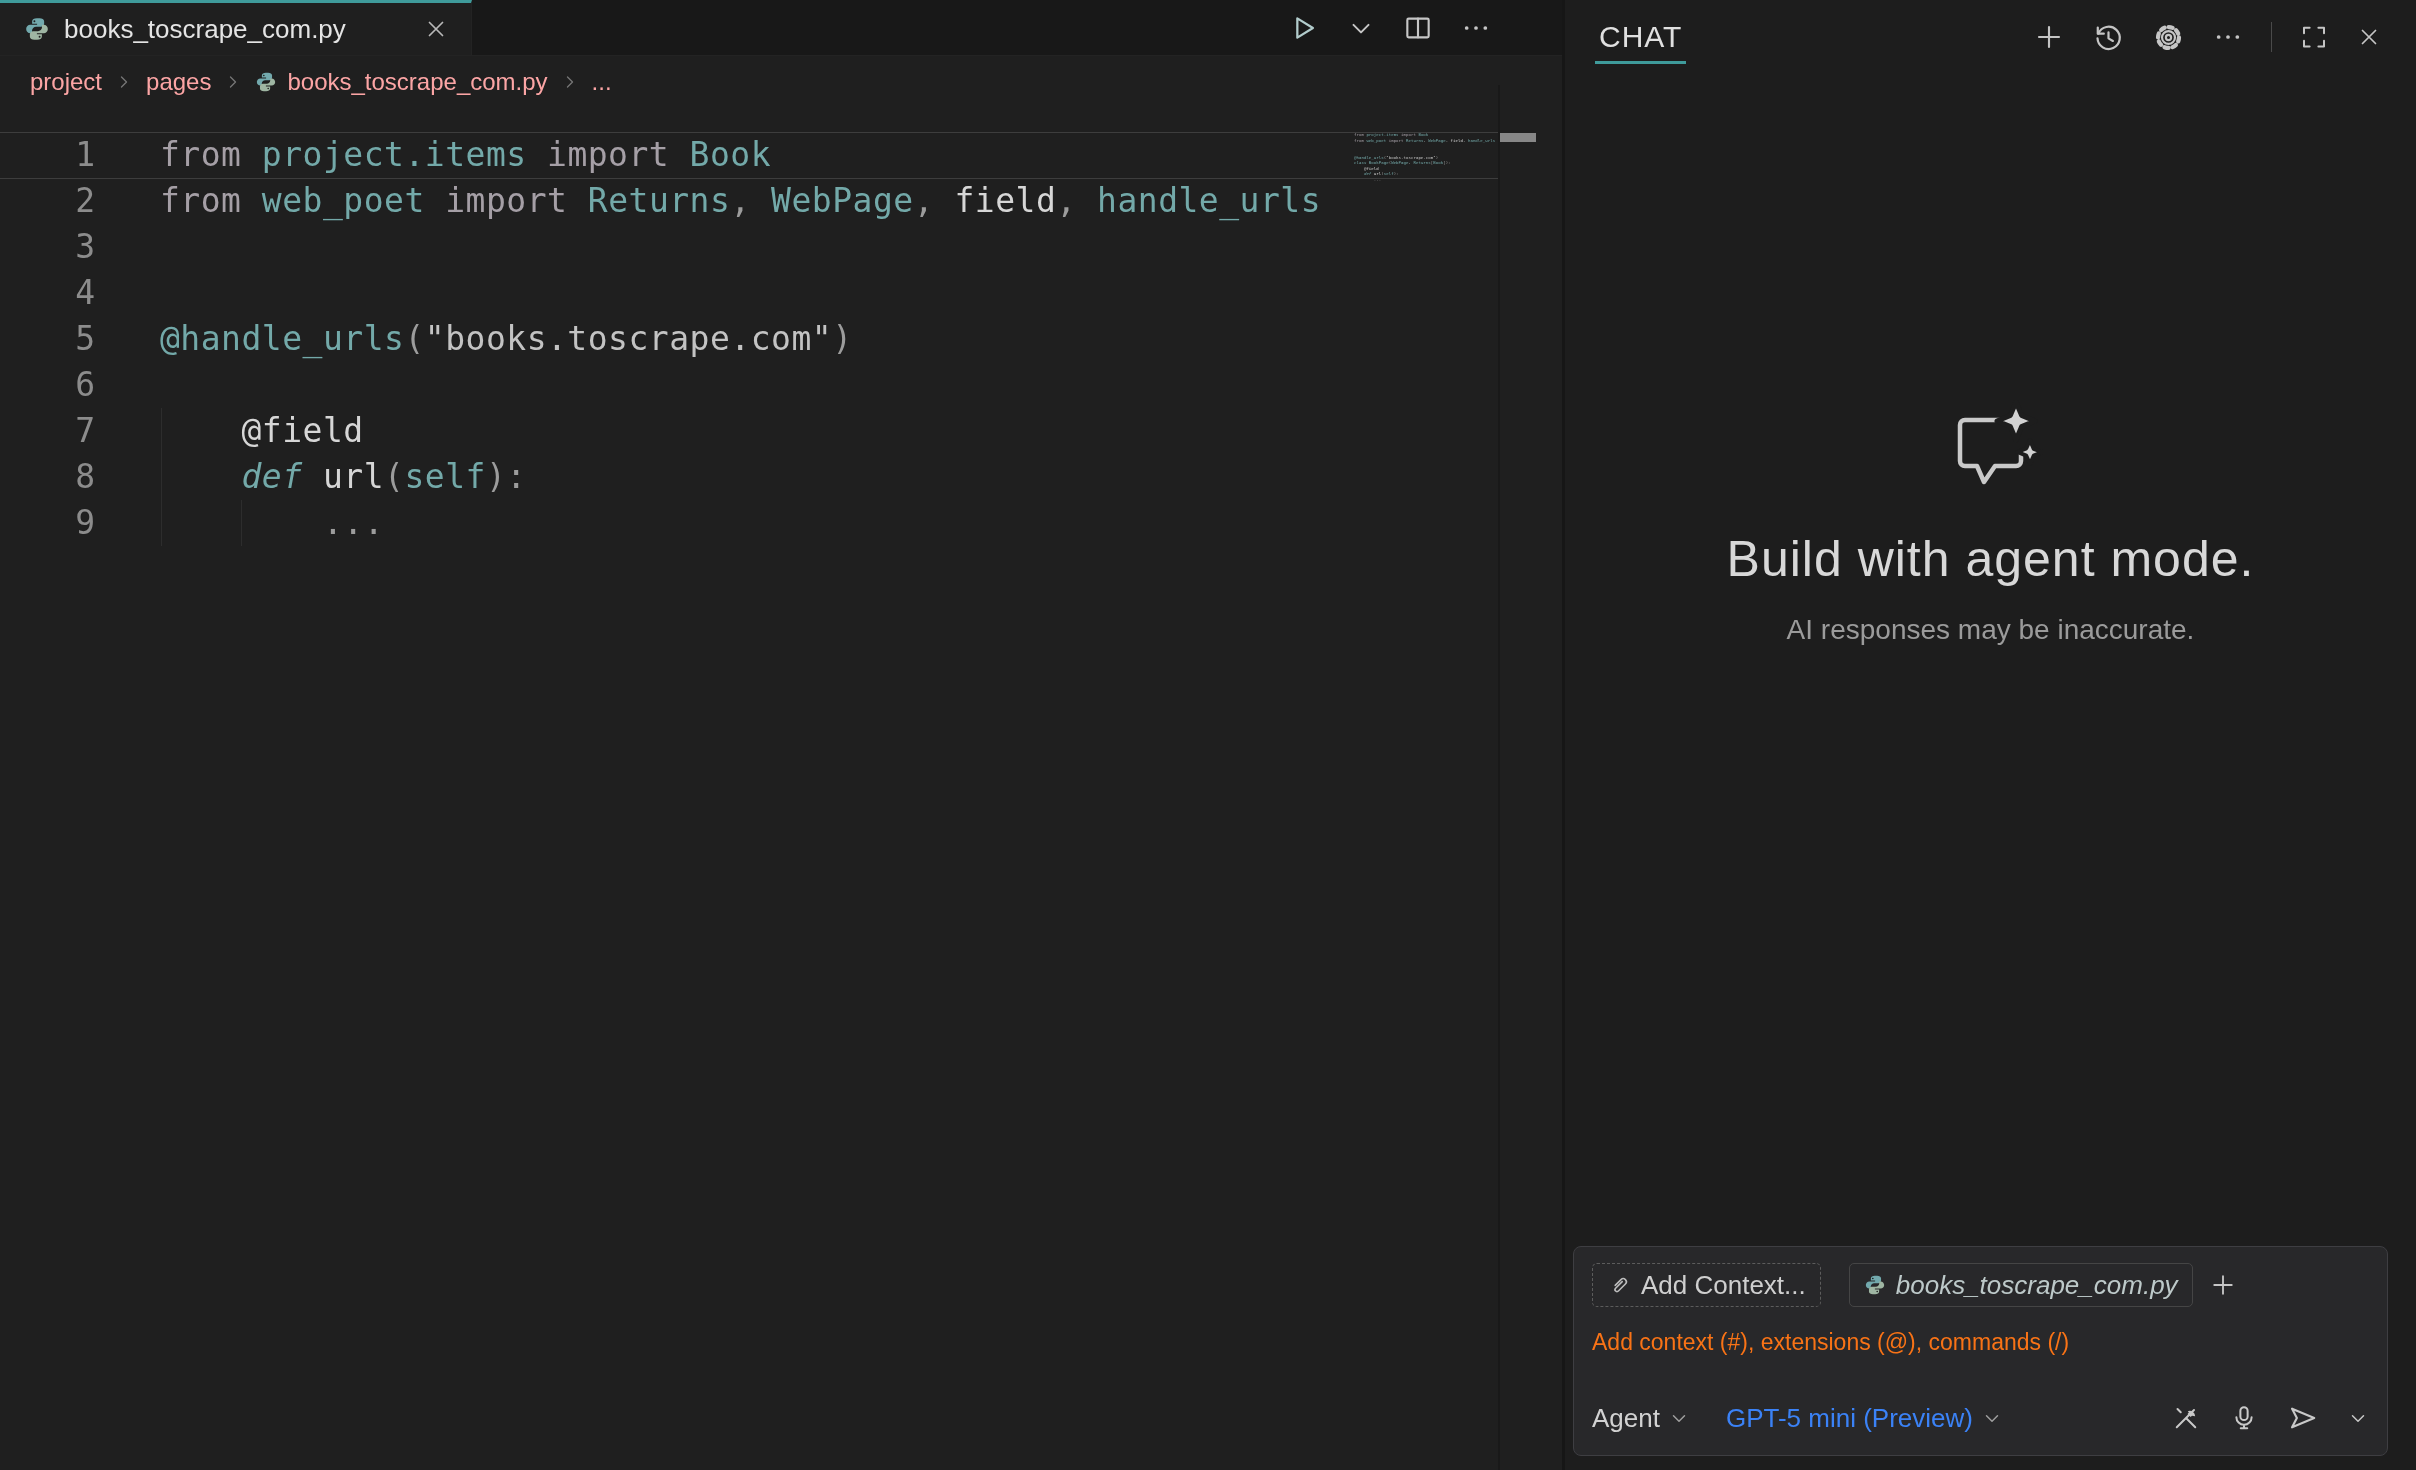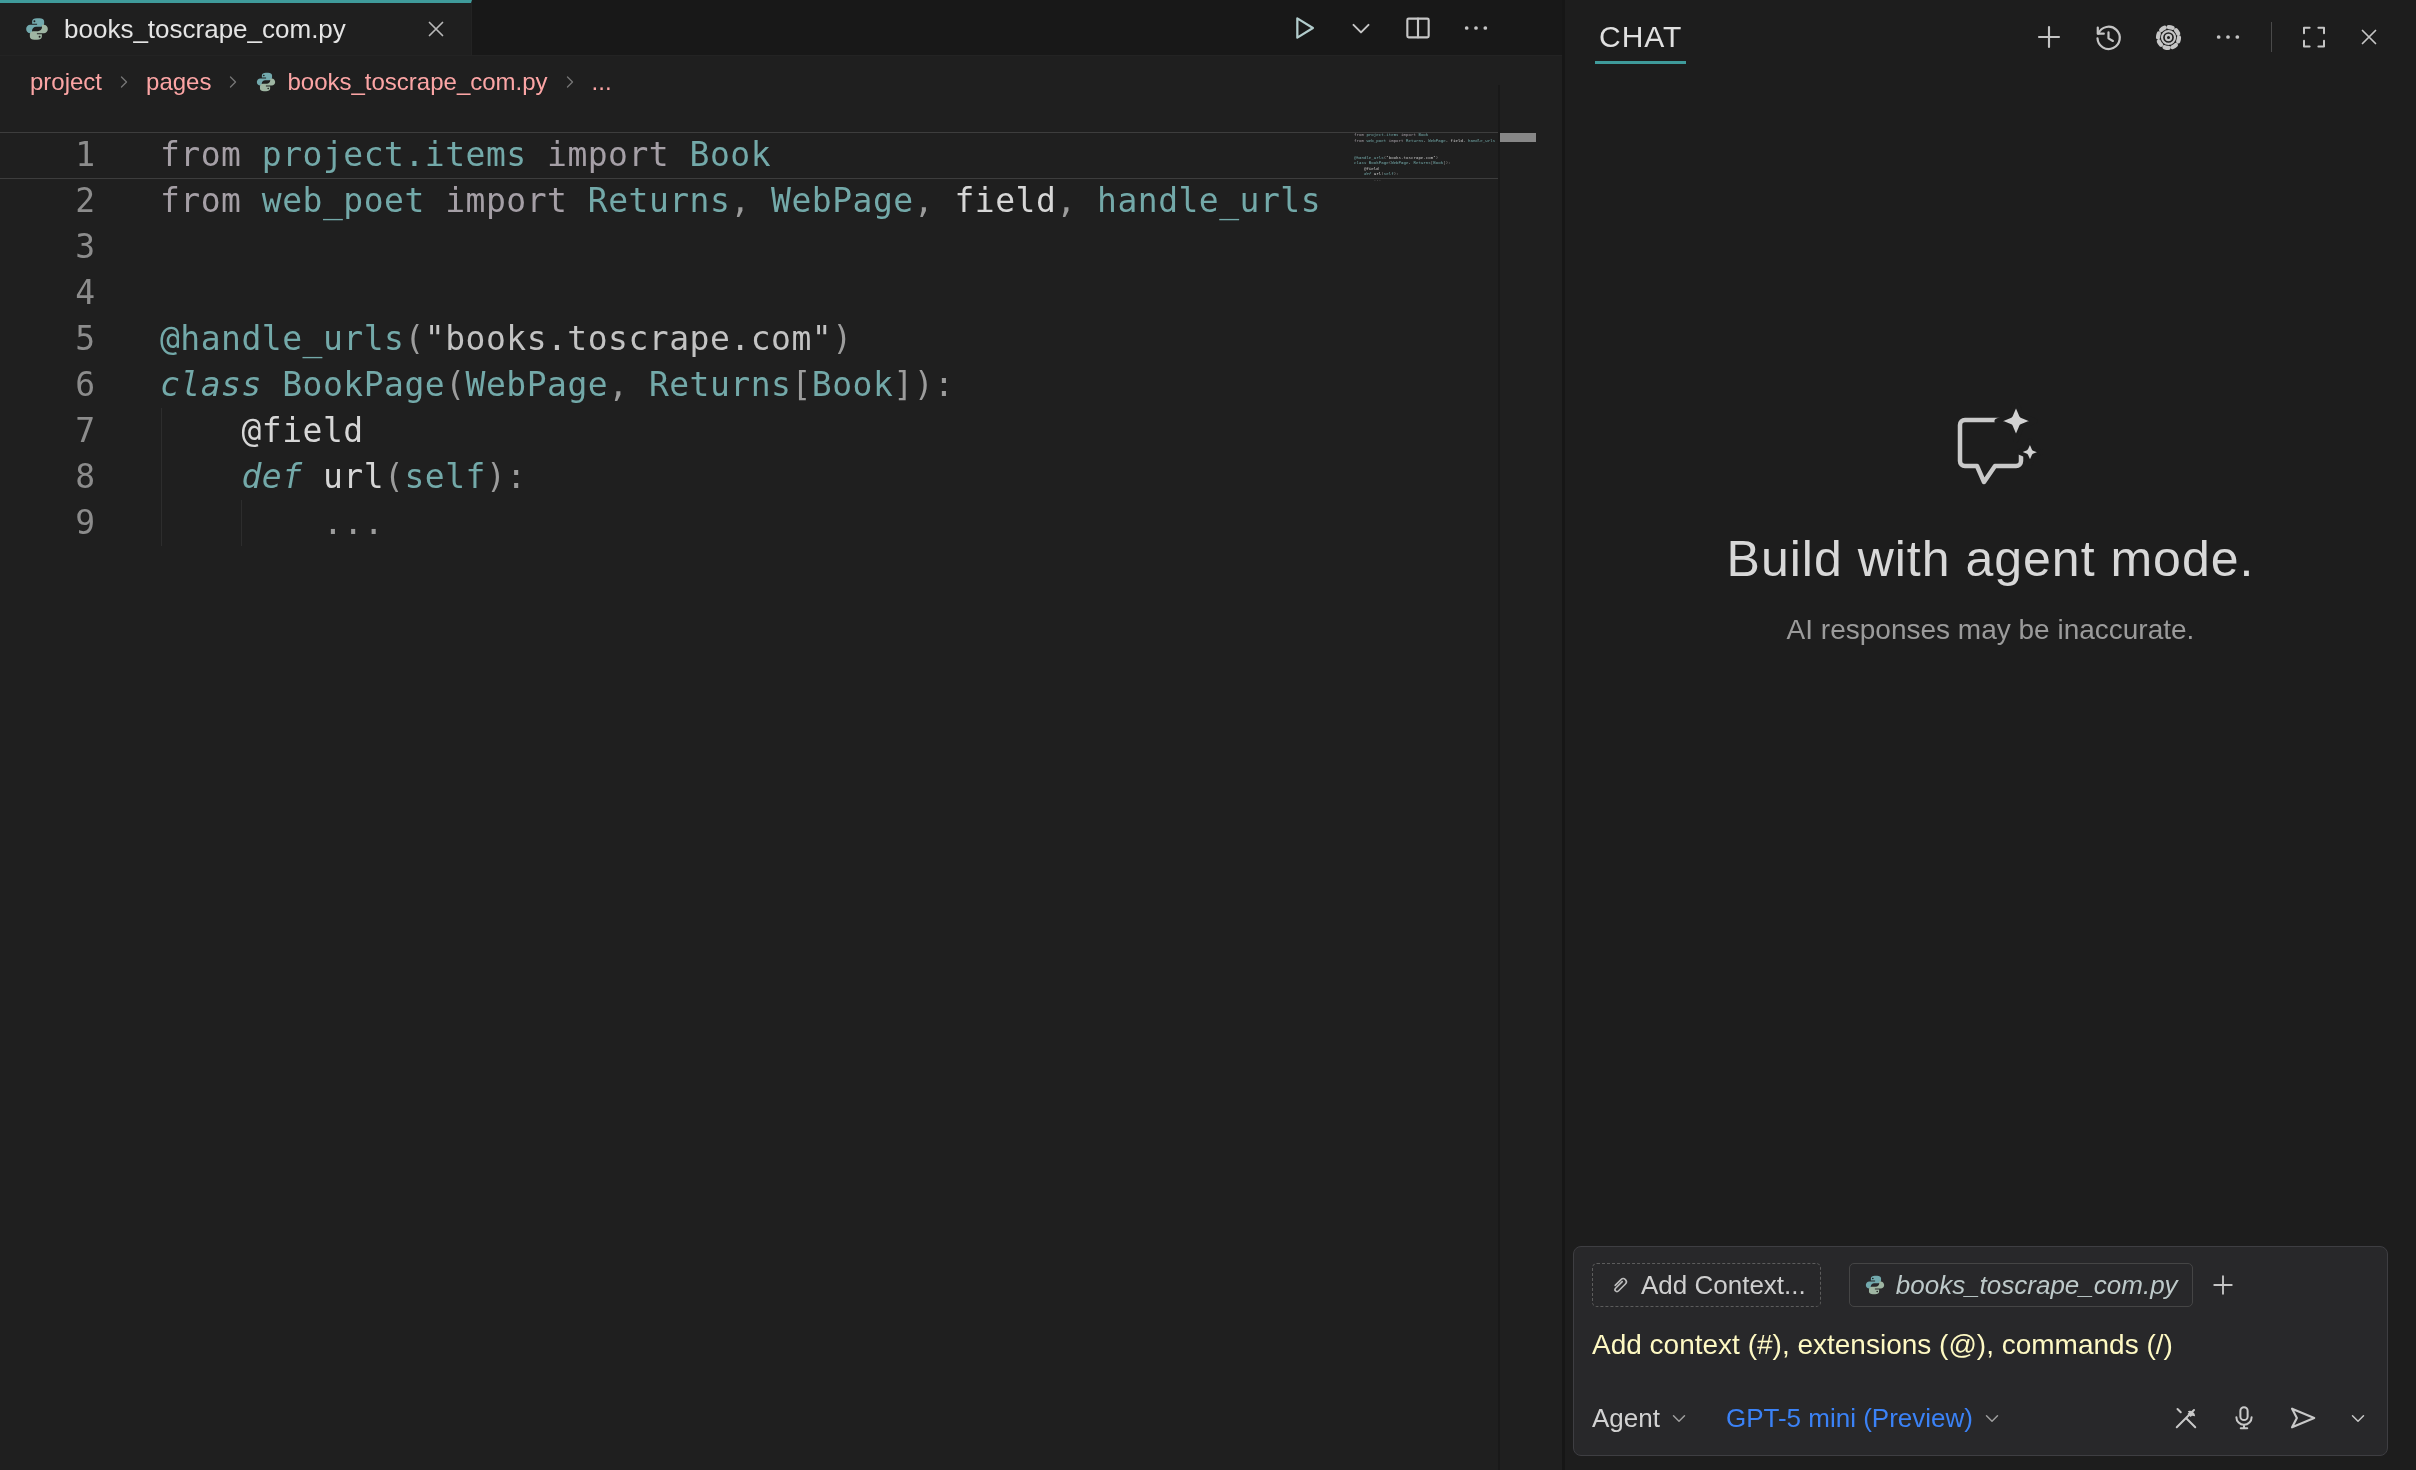--- a/index.html
+++ b/index.html
@@ -68,21 +68,21 @@
   .input-box { position:absolute; left:8px; right:28px; bottom:14px; height:210px;
     background:#28282a; border:1px solid #3e3e42; border-radius:8px; padding:16px 18px; cursor:text; }
   .chips-row { display:flex; align-items:center; gap:16px; }
   .chip { display:flex; align-items:center; gap:10px; height:44px; padding:0 14px;
     border-radius:5px; font-size:26px; color:#cfcfcf; cursor:pointer; white-space:nowrap; }
   .chip-dashed { border:1px dashed #5c5c5c; }
   .chip-solid { border:1px solid #454545; }
   .chip-italic .chip-label { font-style:italic; color:#bdc9c9; }
   .chip .ico { display:flex; color:#bdbdbd; }
   .chips-plus { display:flex; color:#c6c6c6; cursor:pointer; }
-  .placeholder-row { margin-top:22px; font-size:28px; color:#fef9c3; white-space:nowrap; }
+  .placeholder-row { margin-top:22px; font-size:23px; color:#f97316; white-space:nowrap; }
   .controls-row { position:absolute; left:18px; right:18px; bottom:14px; height:46px; display:flex; align-items:center; }
   .picker { display:flex; align-items:center; gap:8px; font-size:26px; color:#d2d2d2; cursor:pointer; white-space:nowrap; }
   .picker.model { margin-left:36px; color:#3b82f6; }
   .picker .ico { color:#9f9f9f; display:flex; }
   .controls-icons { margin-left:auto; display:flex; align-items:center; gap:28px; color:#c9c9c9; }
   .controls-icons .ico { display:flex; cursor:pointer; }
 </style>
 </head>
 <body>
 
@@ -175,21 +175,21 @@
       </div>
 
     <div class="code-area">
       <div class="current-line-hl"></div>
       <div>
           <div class="code-line"><span class="ln">1</span><span class="lc"><span class="tk-kw">from</span><span class="tk-pl"> </span><span class="tk-ty">project.items</span><span class="tk-pl"> </span><span class="tk-kw">import</span><span class="tk-pl"> </span><span class="tk-ty">Book</span></span></div>
           <div class="code-line"><span class="ln">2</span><span class="lc"><span class="tk-kw">from</span><span class="tk-pl"> </span><span class="tk-ty">web_poet</span><span class="tk-pl"> </span><span class="tk-kw">import</span><span class="tk-pl"> </span><span class="tk-ty">Returns</span><span class="tk-pu">, </span><span class="tk-ty">WebPage</span><span class="tk-pu">, </span><span class="tk-fn">field</span><span class="tk-pu">, </span><span class="tk-ty">handle_urls</span></span></div>
           <div class="code-line"><span class="ln">3</span><span class="lc"></span></div>
           <div class="code-line"><span class="ln">4</span><span class="lc"></span></div>
           <div class="code-line"><span class="ln">5</span><span class="lc"><span class="tk-ty">@handle_urls</span><span class="tk-pu">(</span><span class="tk-st">"books.toscrape.com"</span><span class="tk-pu">)</span></span></div>
-          <div class="code-line"><span class="ln">6</span><span class="lc"><span class="tk-kwit">class</span><span class="tk-pl"> </span><span class="tk-ty">BookPage</span><span class="tk-pu">(</span><span class="tk-ty">WebPage</span><span class="tk-pu">, </span><span class="tk-ty">Returns</span><span class="tk-pu">[</span><span class="tk-ty">Book</span><span class="tk-pu">]):</span></span></div>
+          <div class="code-line"><span class="ln">6</span></div>
           <div class="code-line"><span class="ln">7</span><span class="lc"><span class="tk-pl">    </span><span class="tk-fn">@field</span></span></div>
           <div class="code-line"><span class="ln">8</span><span class="lc"><span class="tk-pl">    </span><span class="tk-kwit">def</span><span class="tk-pl"> </span><span class="tk-fn">url</span><span class="tk-pu">(</span><span class="tk-ty">self</span><span class="tk-pu">):</span></span></div>
           <div class="code-line"><span class="ln">9</span><span class="lc"><span class="tk-pl">        </span><span class="tk-pu">...</span></span></div>
         </div>
       <div class="indent-guide" style="left:161px; top:300px; height:138px;"></div>
       <div class="indent-guide" style="left:241px; top:392px; height:46px;"></div>
     </div>
 
     <div class="minimap-divider"></div>
     <div class="minimap">

